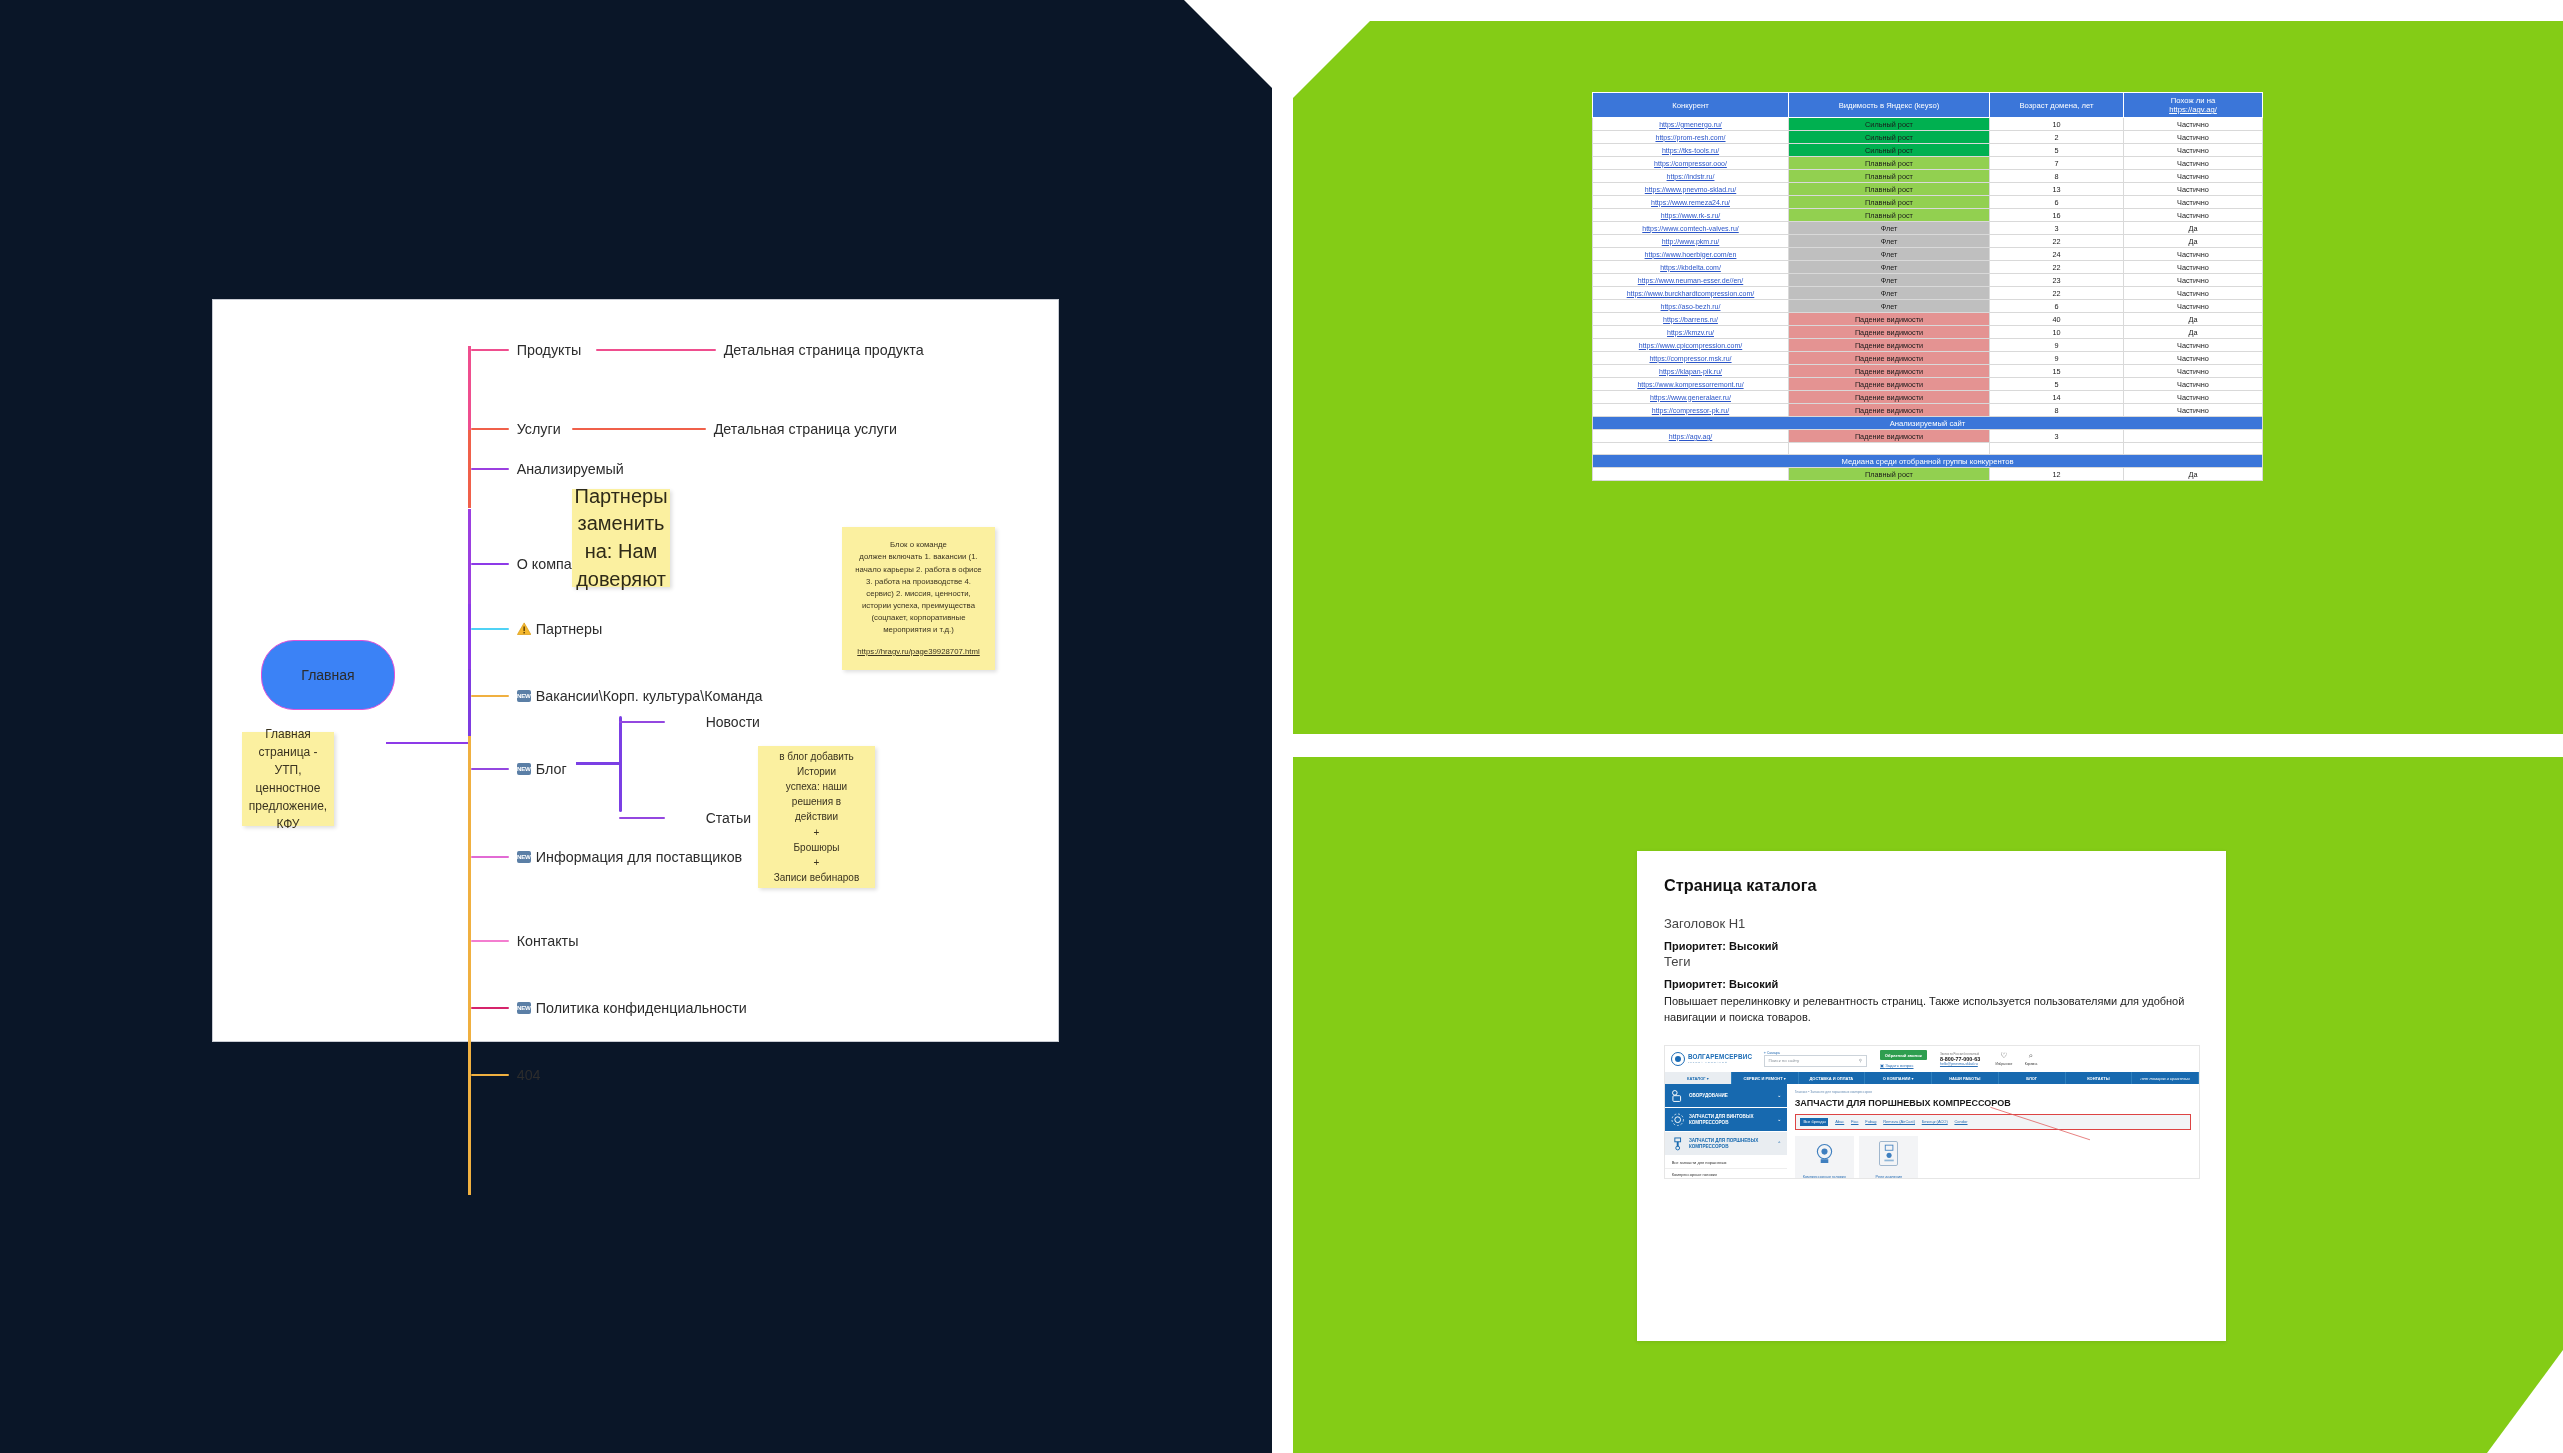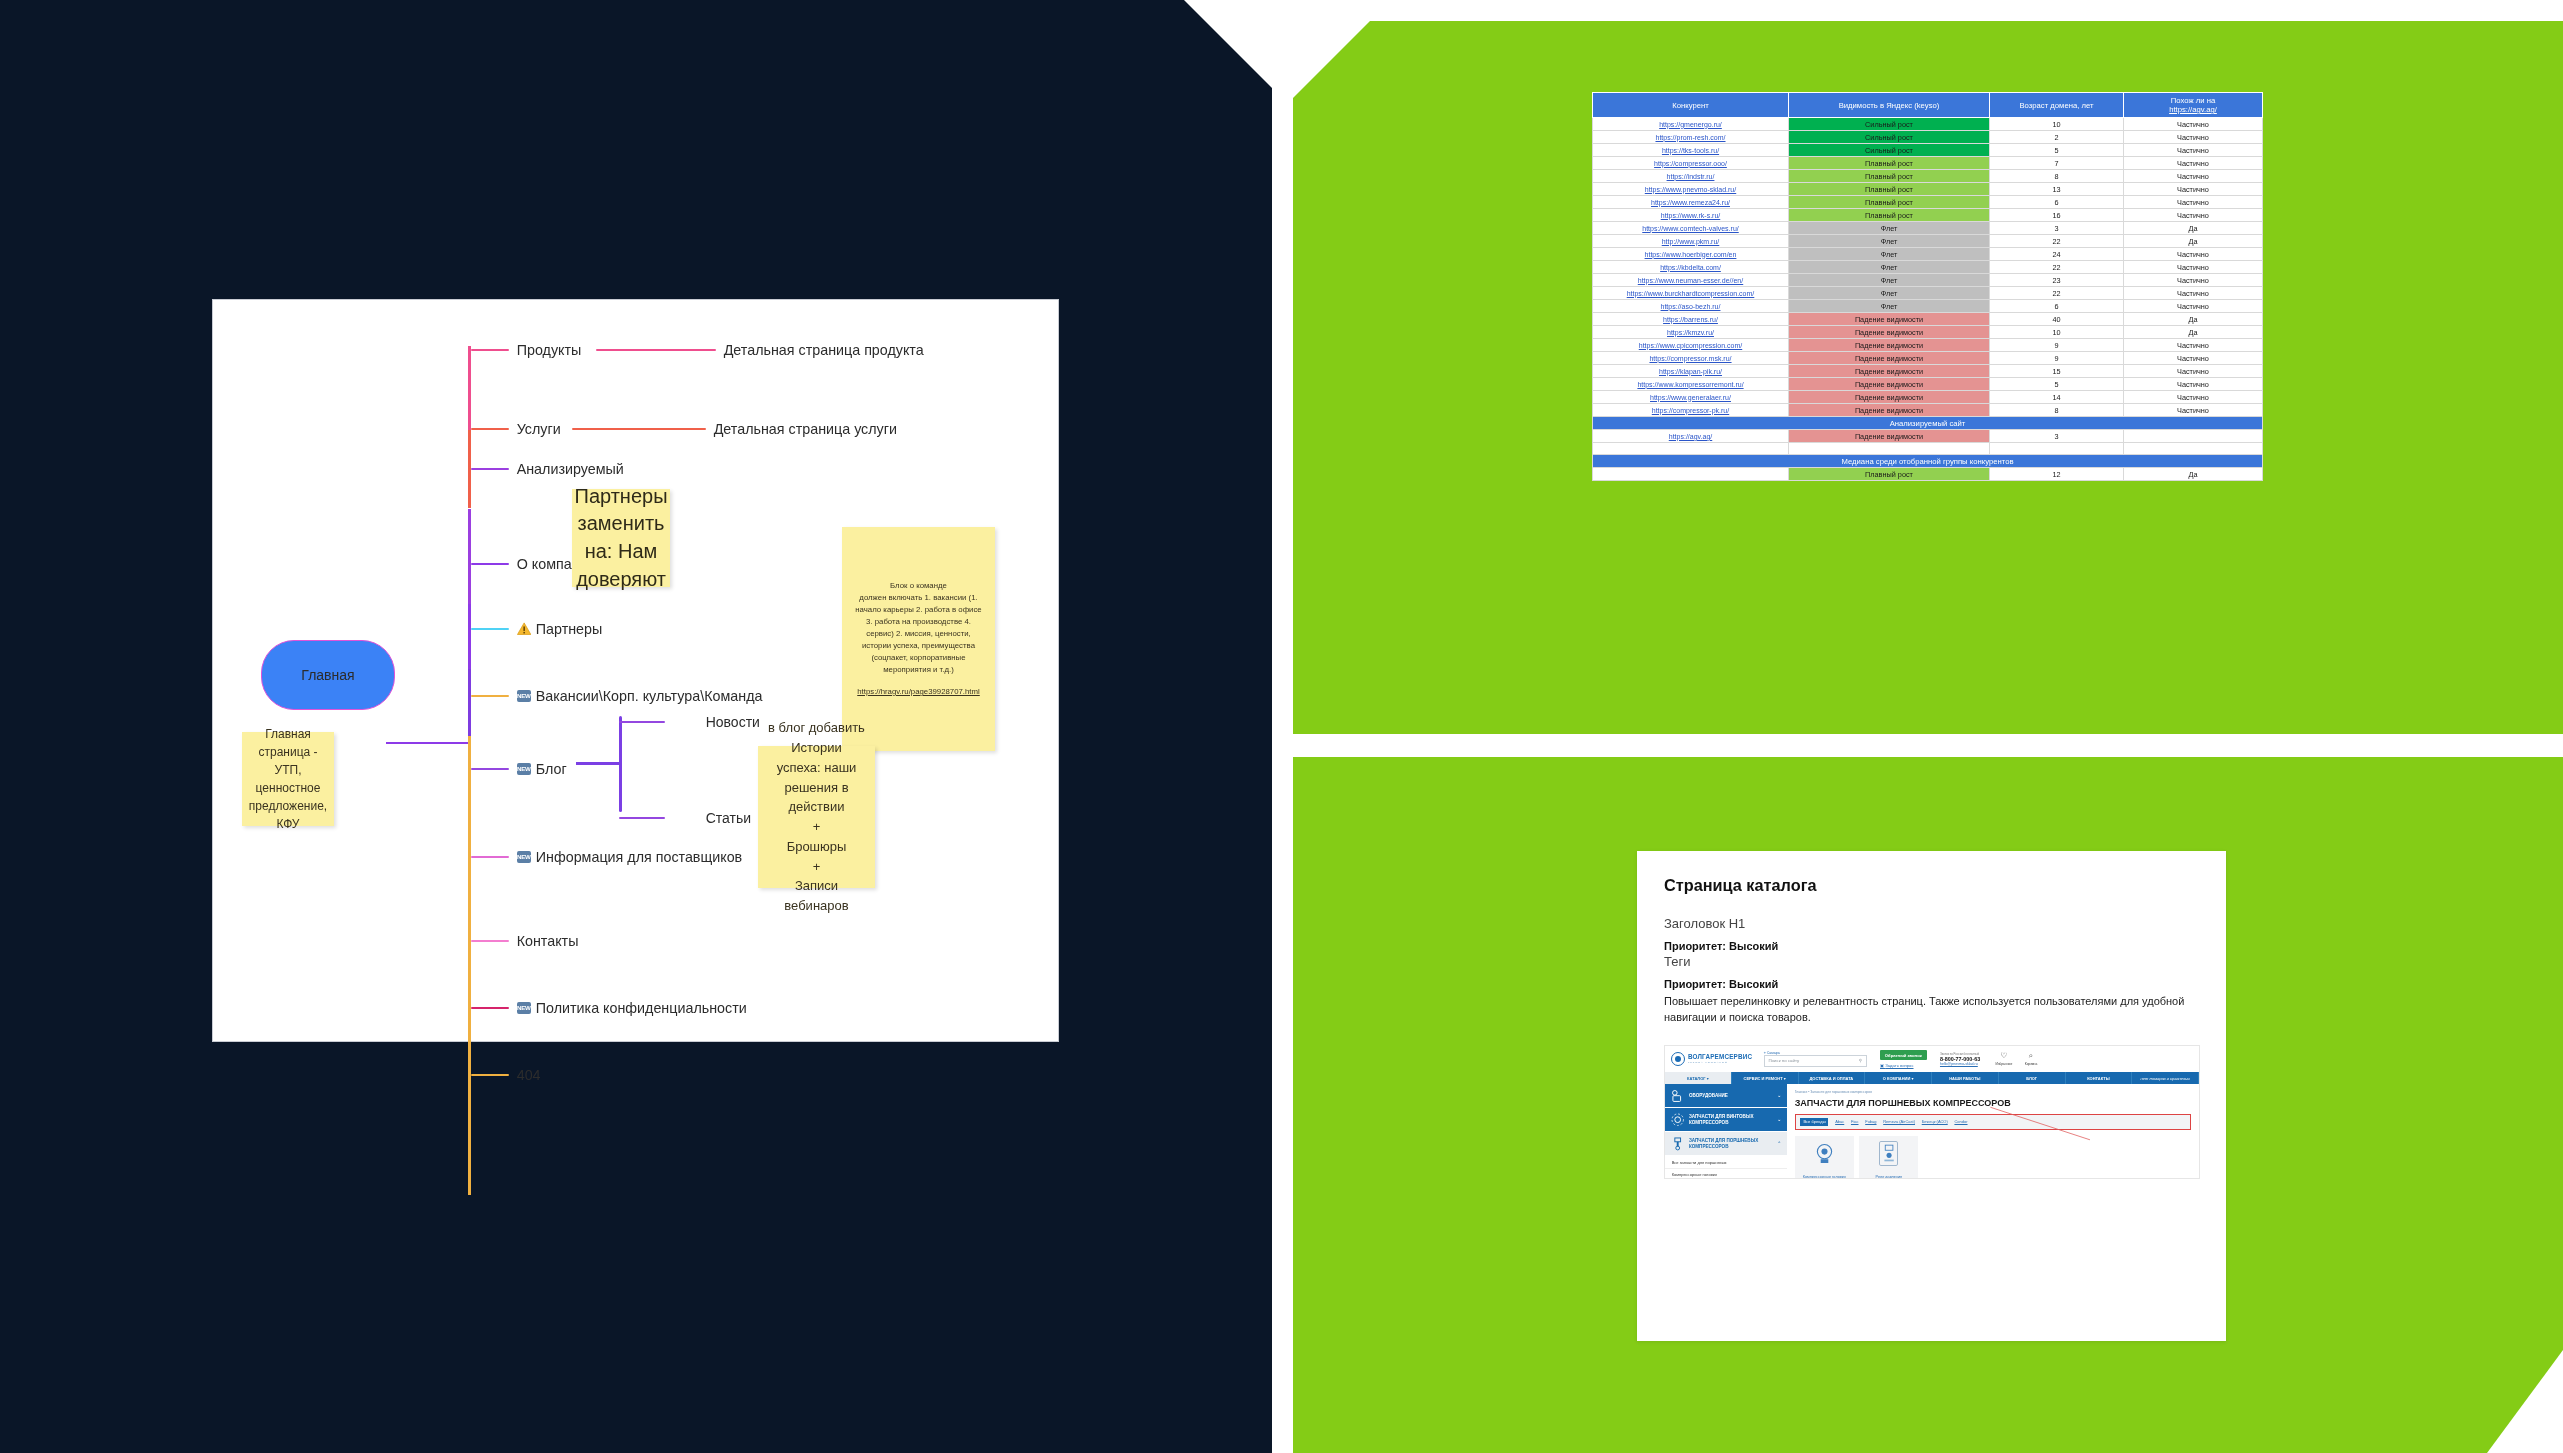--- a/index.html
+++ b/index.html
@@ -62,21 +62,21 @@
   
   .note{
     position:absolute; background:#fbf0a0; color:#3a3320;
     box-shadow:1.9px 1.9px 3.8px rgba(0,0,0,0.13);
     display:flex; flex-direction:column; align-items:center; justify-content:center;
     text-align:center; padding:9.6px;
   }
   .note.big{ font-size:20px; line-height:1.38; color:#2e2a18; }
   .note.med{ font-size:12px; line-height:1.5; }
   .note.tiny{ font-size:7.8px; line-height:1.55; }
-  .note.small{ font-size:13px; line-height:1.52; }
+  .note.small{ font-size:10px; line-height:1.52; }
   .note a{ color:#3a3320; text-decoration:underline; font-size:7.8px; }
   .note .gap{ height:9.6px; }
 
   
   .light-panel{
     position:absolute; background:#84cc16;
   }
   .panel-top{
     left:1293px; top:21px; width:1270px; height:713px;
     clip-path: polygon(77px 0, 100% 0, 100% 100%, 100% 100%, 0 100%, 0 77px);
@@ -294,21 +294,21 @@
       </div>
 
       <div class="note big" style="left:359px; top:189px; width:98px; height:98px;">
         <div>Партнеры заменить на: Нам доверяют</div>
       </div>
 
       <div class="note med" style="left:29px; top:432px; width:92px; height:94px;">
         <div>Главная страница - УТП, ценностное предложение, КФУ</div>
       </div>
 
-      <div class="note tiny" style="left:629px; top:227px; width:153px; height:224px; justify-content:center;">
+      <div class="note tiny" style="left:629px; top:227px; width:153px; height:143px; justify-content:center;">
         <div>Блок о команде</div>
         <div>должен включать 1. вакансии (1. начало карьеры 2. работа в офисе 3. работа на производстве 4. сервис) 2. миссия, ценности, истории успеха, преимущества (соцпакет, корпоративные мероприятия и т.д.)</div>
         <div class="gap"></div>
         <a href="#">https://hragv.ru/page39928707.html</a>
       </div>
 
       <div class="note small" style="left:545px; top:446px; width:117px; height:142px;">
         <div>в блог добавить Истории</div>
         <div>успеха: наши решения в</div>
         <div>действии</div>

